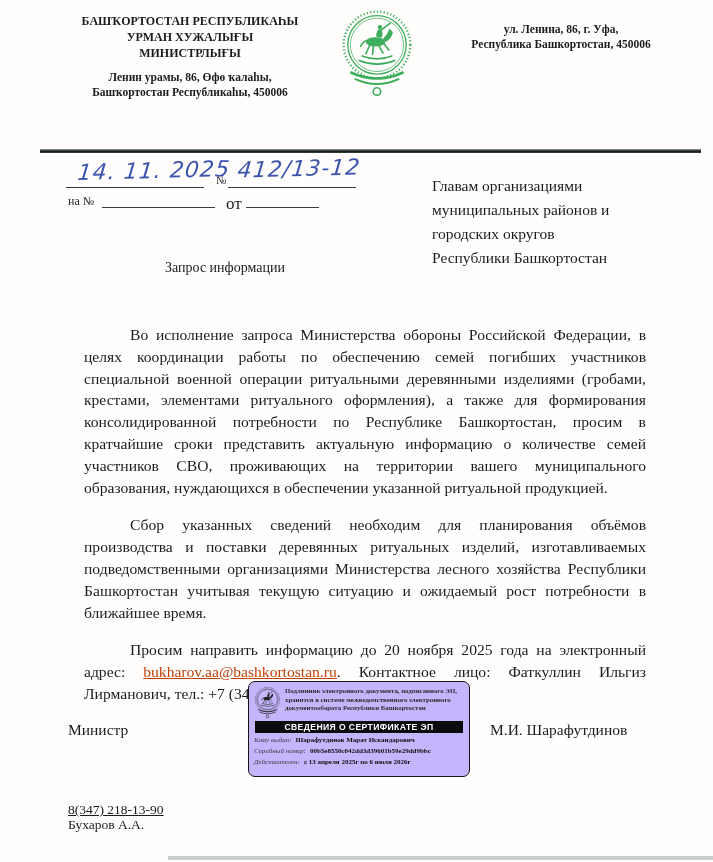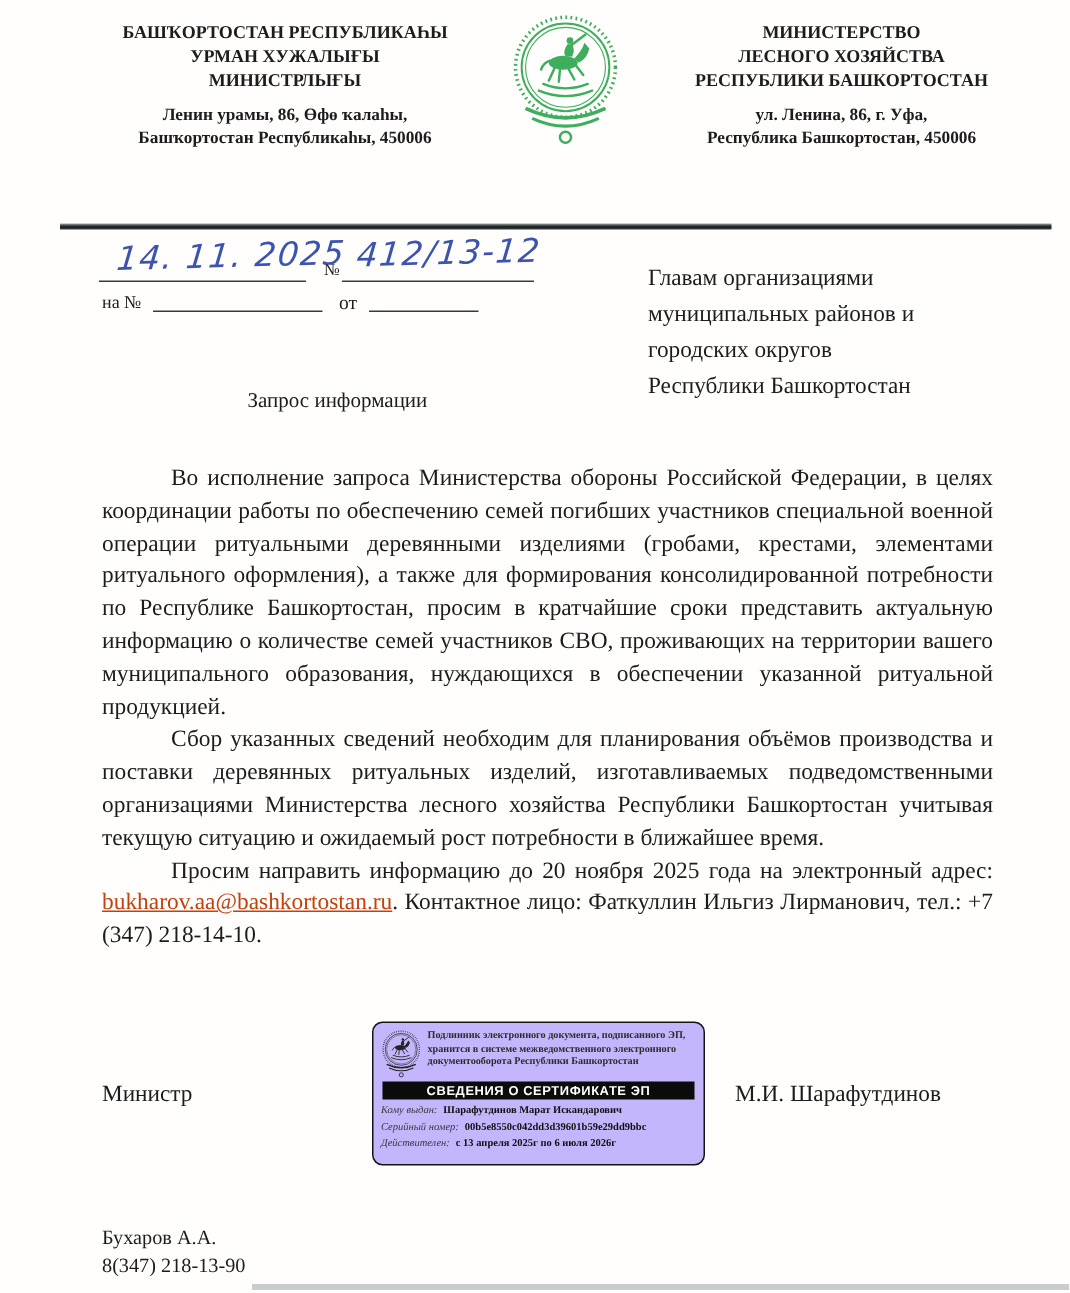--- a/index.html
+++ b/index.html
@@ -26,49 +26,49 @@
   .hand{font-family:"DejaVu Sans",sans-serif;font-style:italic;color:#3d54ae;
     letter-spacing:1px;transform:skewX(-7deg) rotate(-1.5deg);display:inline-block;}
   .hw-date{position:absolute;left:78px;top:158px;font-size:22px;}
   .hw-num{position:absolute;left:238px;top:156px;font-size:22px;}
   .fill-line{position:absolute;height:0;border-bottom:1.4px solid #3a3a3a;}
   .l-date{left:66px;top:187px;width:138px;}
   .l-num{left:228px;top:187px;width:128px;}
   .num-sign{position:absolute;left:216px;top:174px;font-size:11px;}
   .reply-label{position:absolute;left:68px;top:194px;font-size:12px;}
   .l-reply{left:102px;top:207px;width:113px;}
-  .from-label{position:absolute;left:226px;top:194px;font-size:13px;}
+  .from-label{position:absolute;left:226px;top:194px;font-size:17px;}
   .l-from{left:246px;top:207px;width:73px;}
   .addressee{position:absolute;left:432px;top:174px;width:250px;
     font-size:15.5px;line-height:24px;}
   .subject{position:absolute;left:165px;top:260px;font-size:14px;}
   
   .body-text{position:absolute;left:68px;top:308px;width:594px;
     font-size:15.6px;line-height:21.8px;text-align:justify;}
-  .body-text p{margin:0;text-indent:46px;}
+  .body-text p{margin:16px;text-indent:46px;}
   .email-link{color:#c2410c;text-decoration:underline;cursor:pointer;}
   
   .minister{position:absolute;left:68px;top:721px;font-size:15.5px;}
   .sign-name{position:absolute;left:490px;top:721px;width:180px;font-size:15.5px;text-align:left;}
   .stamp{position:absolute;left:248px;top:681px;width:222px;height:96px;
     border:1.6px solid #151515;border-radius:7px;background:#c4b5fd;box-sizing:border-box;
     padding:3px 5px 2px 5px;}
   .stamp-head{display:flex;align-items:flex-start;gap:4px;}
   .stamp-emblem{color:#242424;width:27px;height:33px;flex:0 0 auto;margin-top:1px;}
   .stamp-head-text{font-size:6.8px;line-height:8.6px;font-weight:bold;color:#2c2c2c;
     font-family:"Liberation Serif",serif;padding-top:2px;}
   .stamp-banner{margin:2px 1px 2px 1px;background:#0b0b0b;color:#fff;text-align:center;
     font-family:"Liberation Sans",sans-serif;font-weight:bold;font-size:8.6px;
     line-height:12px;letter-spacing:.4px;}
   .stamp-row{display:flex;gap:4px;font-size:7px;line-height:11px;align-items:baseline;}
   .stamp-label{color:#3a3a3a;flex:0 0 auto;font-style:italic;}
   .stamp-value{font-weight:bold;color:#101010;}
   
   .exec-name{position:absolute;left:68px;top:817px;font-size:13.5px;}
-  .exec-phone{position:absolute;left:68px;top:836px;font-size:13.5px;}
+  .exec-phone{position:absolute;left:68px;top:802px;font-size:13.5px;text-decoration:underline;}
   .scan-edge{position:absolute;left:168px;top:856px;width:545px;height:4px;background:#c9cdcc;}
 </style>
 </head>
 <body>
 
 <div class="page">
 
   <svg width="0" height="0" style="position:absolute" aria-hidden="true">
     <defs>
       <g id="rb-emblem">
@@ -110,23 +110,20 @@
 Башҡортостан Республикаһы, 450006</div>
   </div>
 
   <div class="emblem-wrap">
     <svg class="emblem-green" viewBox="0 0 100 122">
       <use href="#rb-emblem"></use>
     </svg>
   </div>
 
   <div class="org-right">
-    <div class="preline">МИНИСТЕРСТВО
-ЛЕСНОГО ХОЗЯЙСТВА
-РЕСПУБЛИКИ БАШКОРТОСТАН</div>
     <div class="org-address preline">ул. Ленина, 86, г. Уфа,
 Республика Башкортостан, 450006</div>
   </div>
 
   <div class="rule"></div>
 
   <div class="hw-date"><span class="hand">14. 11. 2025</span></div>
   <div class="fill-line l-date"></div>
   <div class="num-sign">№</div>
   <div class="hw-num"><span class="hand">412/13-12</span></div>

